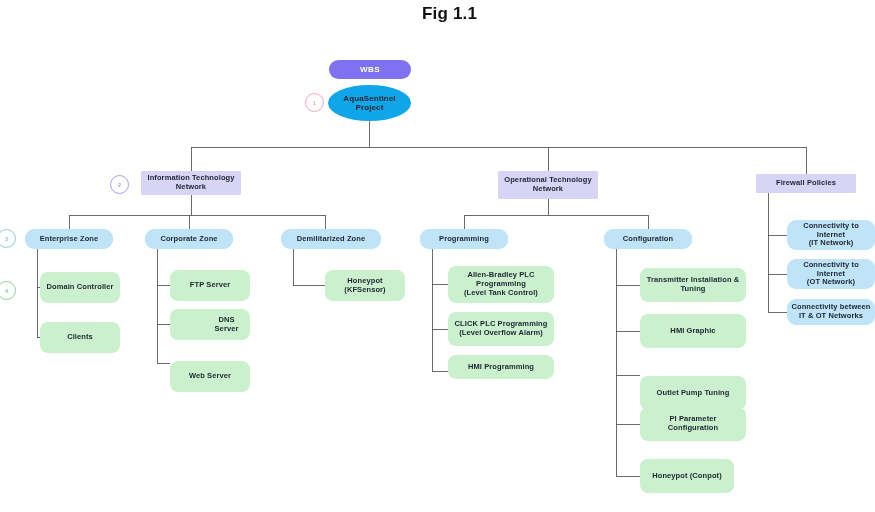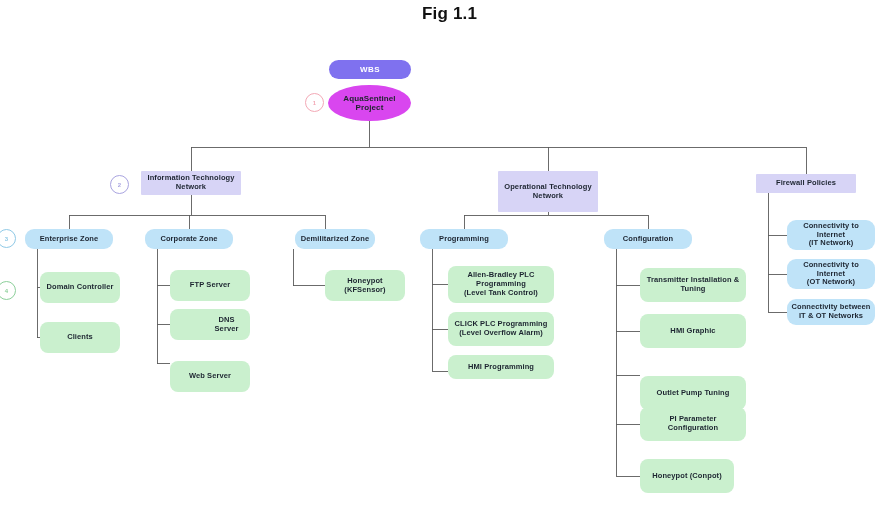--- a/index.html
+++ b/index.html
@@ -54,21 +54,21 @@
   .n-wbs {
     background: #7f71ef;
     color: #ffffff;
     border-radius: 10px;
     font-size: 8px;
     font-weight: bold;
     letter-spacing: 0.4px;
   }
   
   .n-project {
-    background: #d946ef;
+    background: #0ea5e9;
     border-radius: 50%;
     font-size: 8px;
     font-weight: bold;
     color: #20262f;
   }
   
   .n-l2 {
     background: #d7d4f6;
     border-radius: 1px;
     font-size: 7.5px;
@@ -143,26 +143,26 @@
       <line x1="768" y1="193" x2="768" y2="312" stroke="#5b5b5b" stroke-width="0.9" shape-rendering="crispEdges"></line>
       <line x1="768" y1="235" x2="787" y2="235" stroke="#5b5b5b" stroke-width="0.9" shape-rendering="crispEdges"></line>
       <line x1="768" y1="274" x2="787" y2="274" stroke="#5b5b5b" stroke-width="0.9" shape-rendering="crispEdges"></line>
       <line x1="768" y1="312" x2="787" y2="312" stroke="#5b5b5b" stroke-width="0.9" shape-rendering="crispEdges"></line>
     </svg>
 <div class="node n-wbs" style="left: 329px; top: 60px; width: 82px; height: 19px; align-items: center;"><span>WBS</span></div>
     <div class="node n-project" style="left: 328px; top: 85px; width: 83px; height: 36px;"><span>AquaSentinel
 Project</span></div>
     <div class="node n-l2" style="left: 141px; top: 171px; width: 100px; height: 24px;"><span>Information Technology
 Network</span></div>
-    <div class="node n-l2" style="left: 498px; top: 171px; width: 100px; height: 41px;"><span>Operational Technology
+    <div class="node n-l2" style="left: 498px; top: 171px; width: 100px; height: 28px;"><span>Operational Technology
 Network</span></div>
     <div class="node n-l2" style="left: 756px; top: 174px; width: 100px; height: 19px;"><span>Firewall Policies</span></div>
     <div class="node n-l3" style="left: 25px; top: 229px; width: 88px; height: 20px;"><span>Enterprise Zone</span></div>
     <div class="node n-l3" style="left: 145px; top: 229px; width: 88px; height: 20px;"><span>Corporate Zone</span></div>
-    <div class="node n-l3" style="left: 281px; top: 229px; width: 80px; height: 20px; margin-left: 14px;"><span>Demilitarized Zone</span></div>
+    <div class="node n-l3" style="left: 281px; top: 229px; width: 100px; height: 20px;"><span>Demilitarized Zone</span></div>
     <div class="node n-l3" style="left: 420px; top: 229px; width: 88px; height: 20px;"><span>Programming</span></div>
     <div class="node n-l3" style="left: 604px; top: 229px; width: 88px; height: 20px;"><span>Configuration</span></div>
     <div class="node n-l3" style="left: 787px; top: 220px; width: 88px; height: 30px;"><span>Connectivity to
 Internet
 (IT Network)</span></div>
     <div class="node n-l3" style="left: 787px; top: 259px; width: 88px; height: 30px;"><span>Connectivity to
 Internet
 (OT Network)</span></div>
     <div class="node n-l3" style="left: 787px; top: 299px; width: 88px; height: 26px;"><span>Connectivity between
 IT &amp; OT Networks</span></div>

